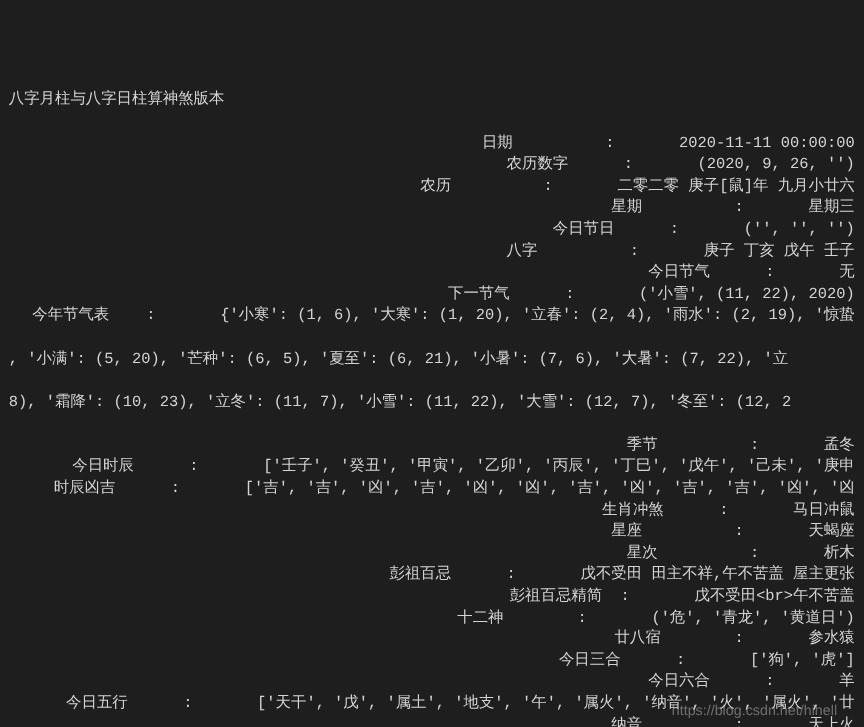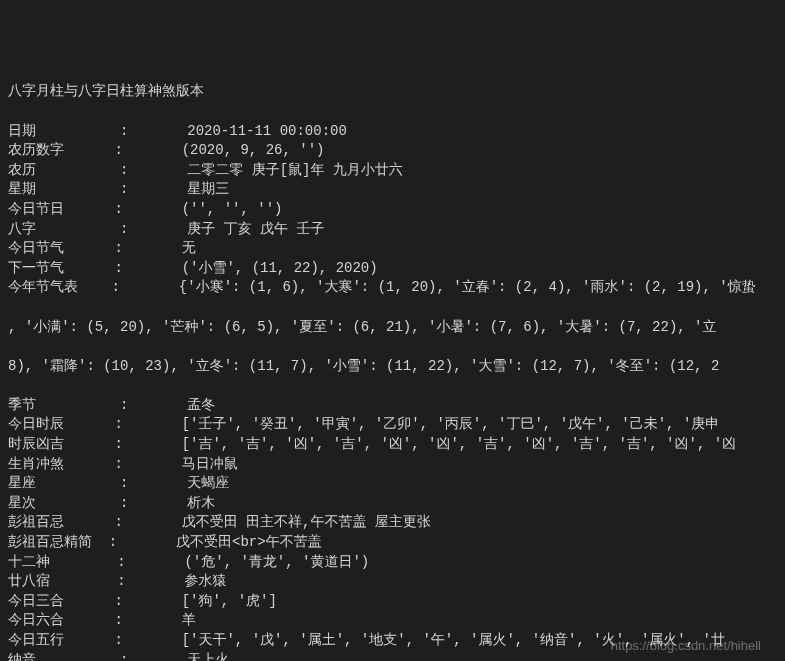--- a/index.html
+++ b/index.html
@@ -12,20 +12,21 @@
     line-height: 1.4;
     white-space: pre;
     overflow: hidden;
     width: 785px;
     height: 661px;
     box-sizing: border-box;
     position: relative;
   }
   .row {
     display: flex;
+    justify-content: flex-end;
   }
   .watermark {
     position: absolute;
     right: 24px;
     bottom: 6px;
     color: rgba(255,255,255,0.35);
     font-size: 13px;
     font-family: Arial, sans-serif;
     white-space: nowrap;
   }

